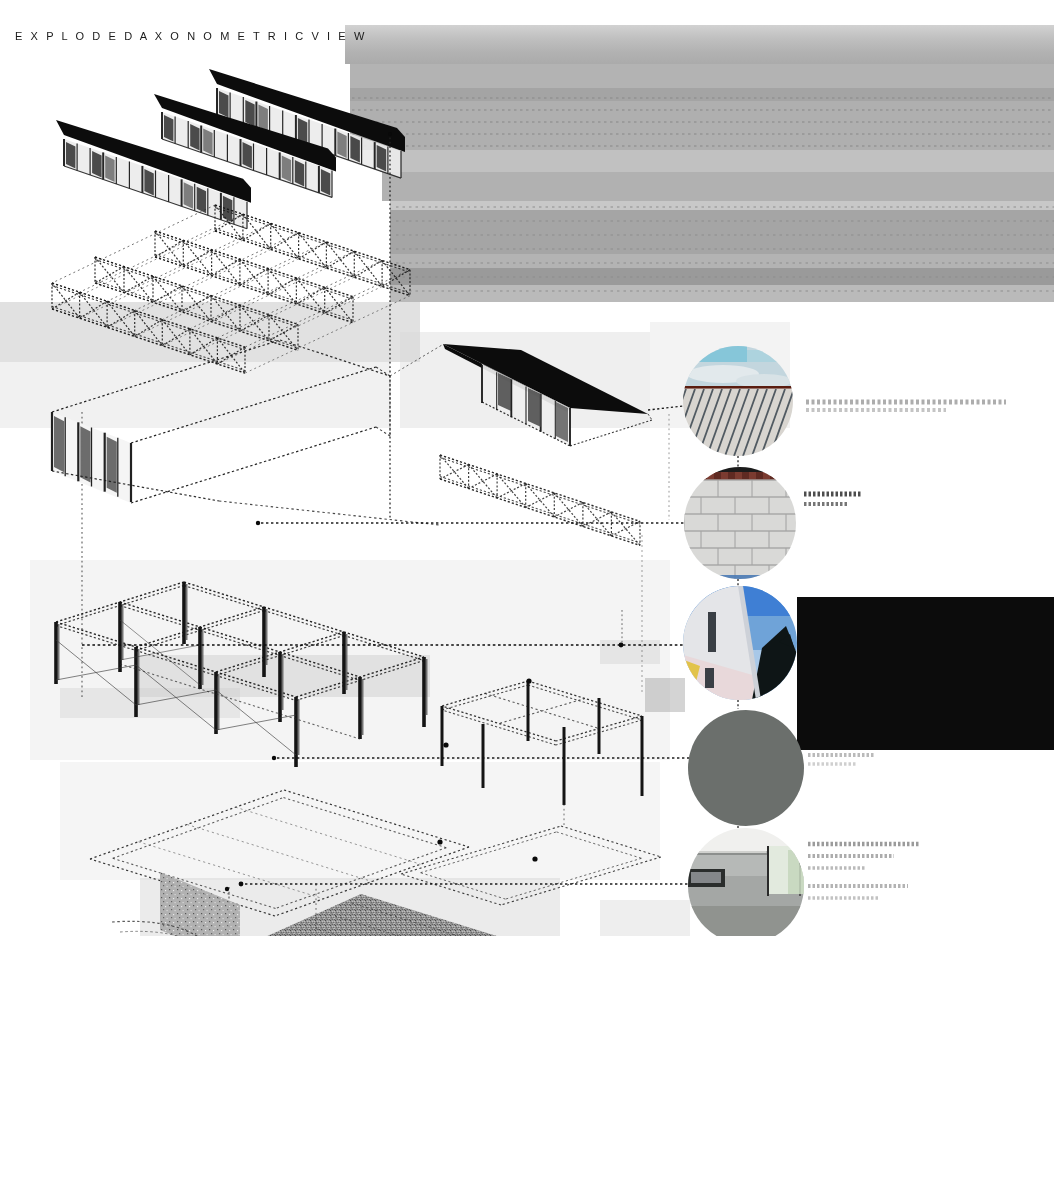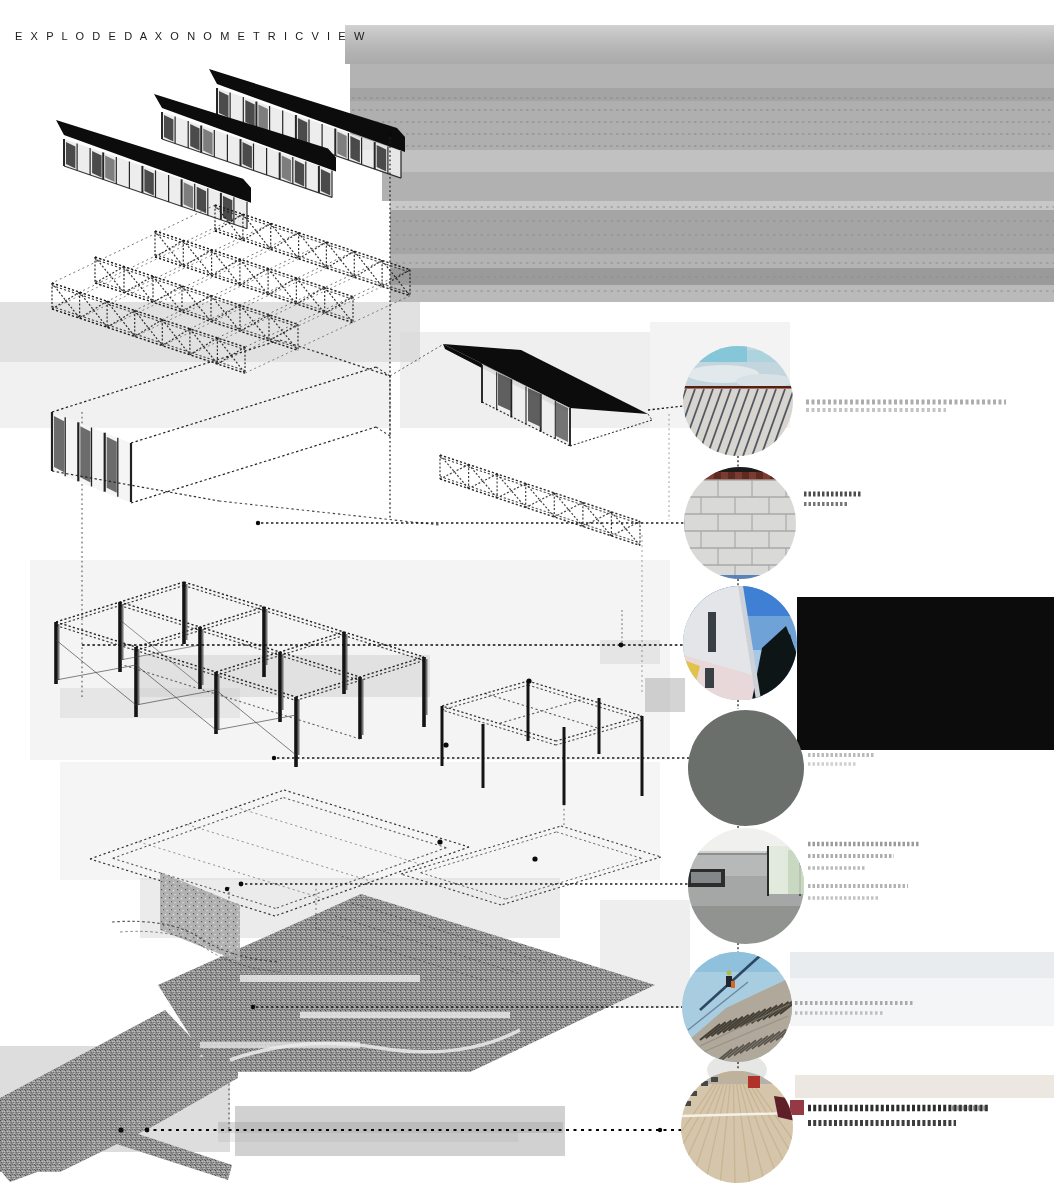--- a/index.html
+++ b/index.html
@@ -1,12 +1,12 @@
 <!DOCTYPE html>
-<html><head><meta charset="utf-8"><style>html,body{margin:0;padding:0;background:#fff}#c{position:relative;width:1054px;height:1200px;overflow:hidden;font-family:"Liberation Sans",sans-serif}</style></head><body>
+<html><head><meta charset="utf-8"><style>html,body{margin:0;padding:0;background:#fff}#c{position:relative;width:1054px;height:936px;overflow:hidden;font-family:"Liberation Sans",sans-serif}</style></head><body>
 <div id="c">
 <svg width="1054" height="1200" viewBox="0 0 1054 1200" xmlns="http://www.w3.org/2000/svg">
 <defs>
 <pattern id="stip" width="5" height="5" patternUnits="userSpaceOnUse">
 <rect width="5" height="5" fill="#959595"></rect>
 <rect x="0" y="0" width="1" height="1" fill="#4a4a4a"></rect>
           <rect x="2.2" y="0.8" width="1" height="1" fill="#d5d5d5"></rect>
 <rect x="0.8" y="2.2" width="1" height="1" fill="#555555"></rect>
           <rect x="3.6" y="3" width="1" height="1" fill="#dcdcdc"></rect>
 <rect x="1.8" y="3.9" width="1" height="1" fill="#525252"></rect>

